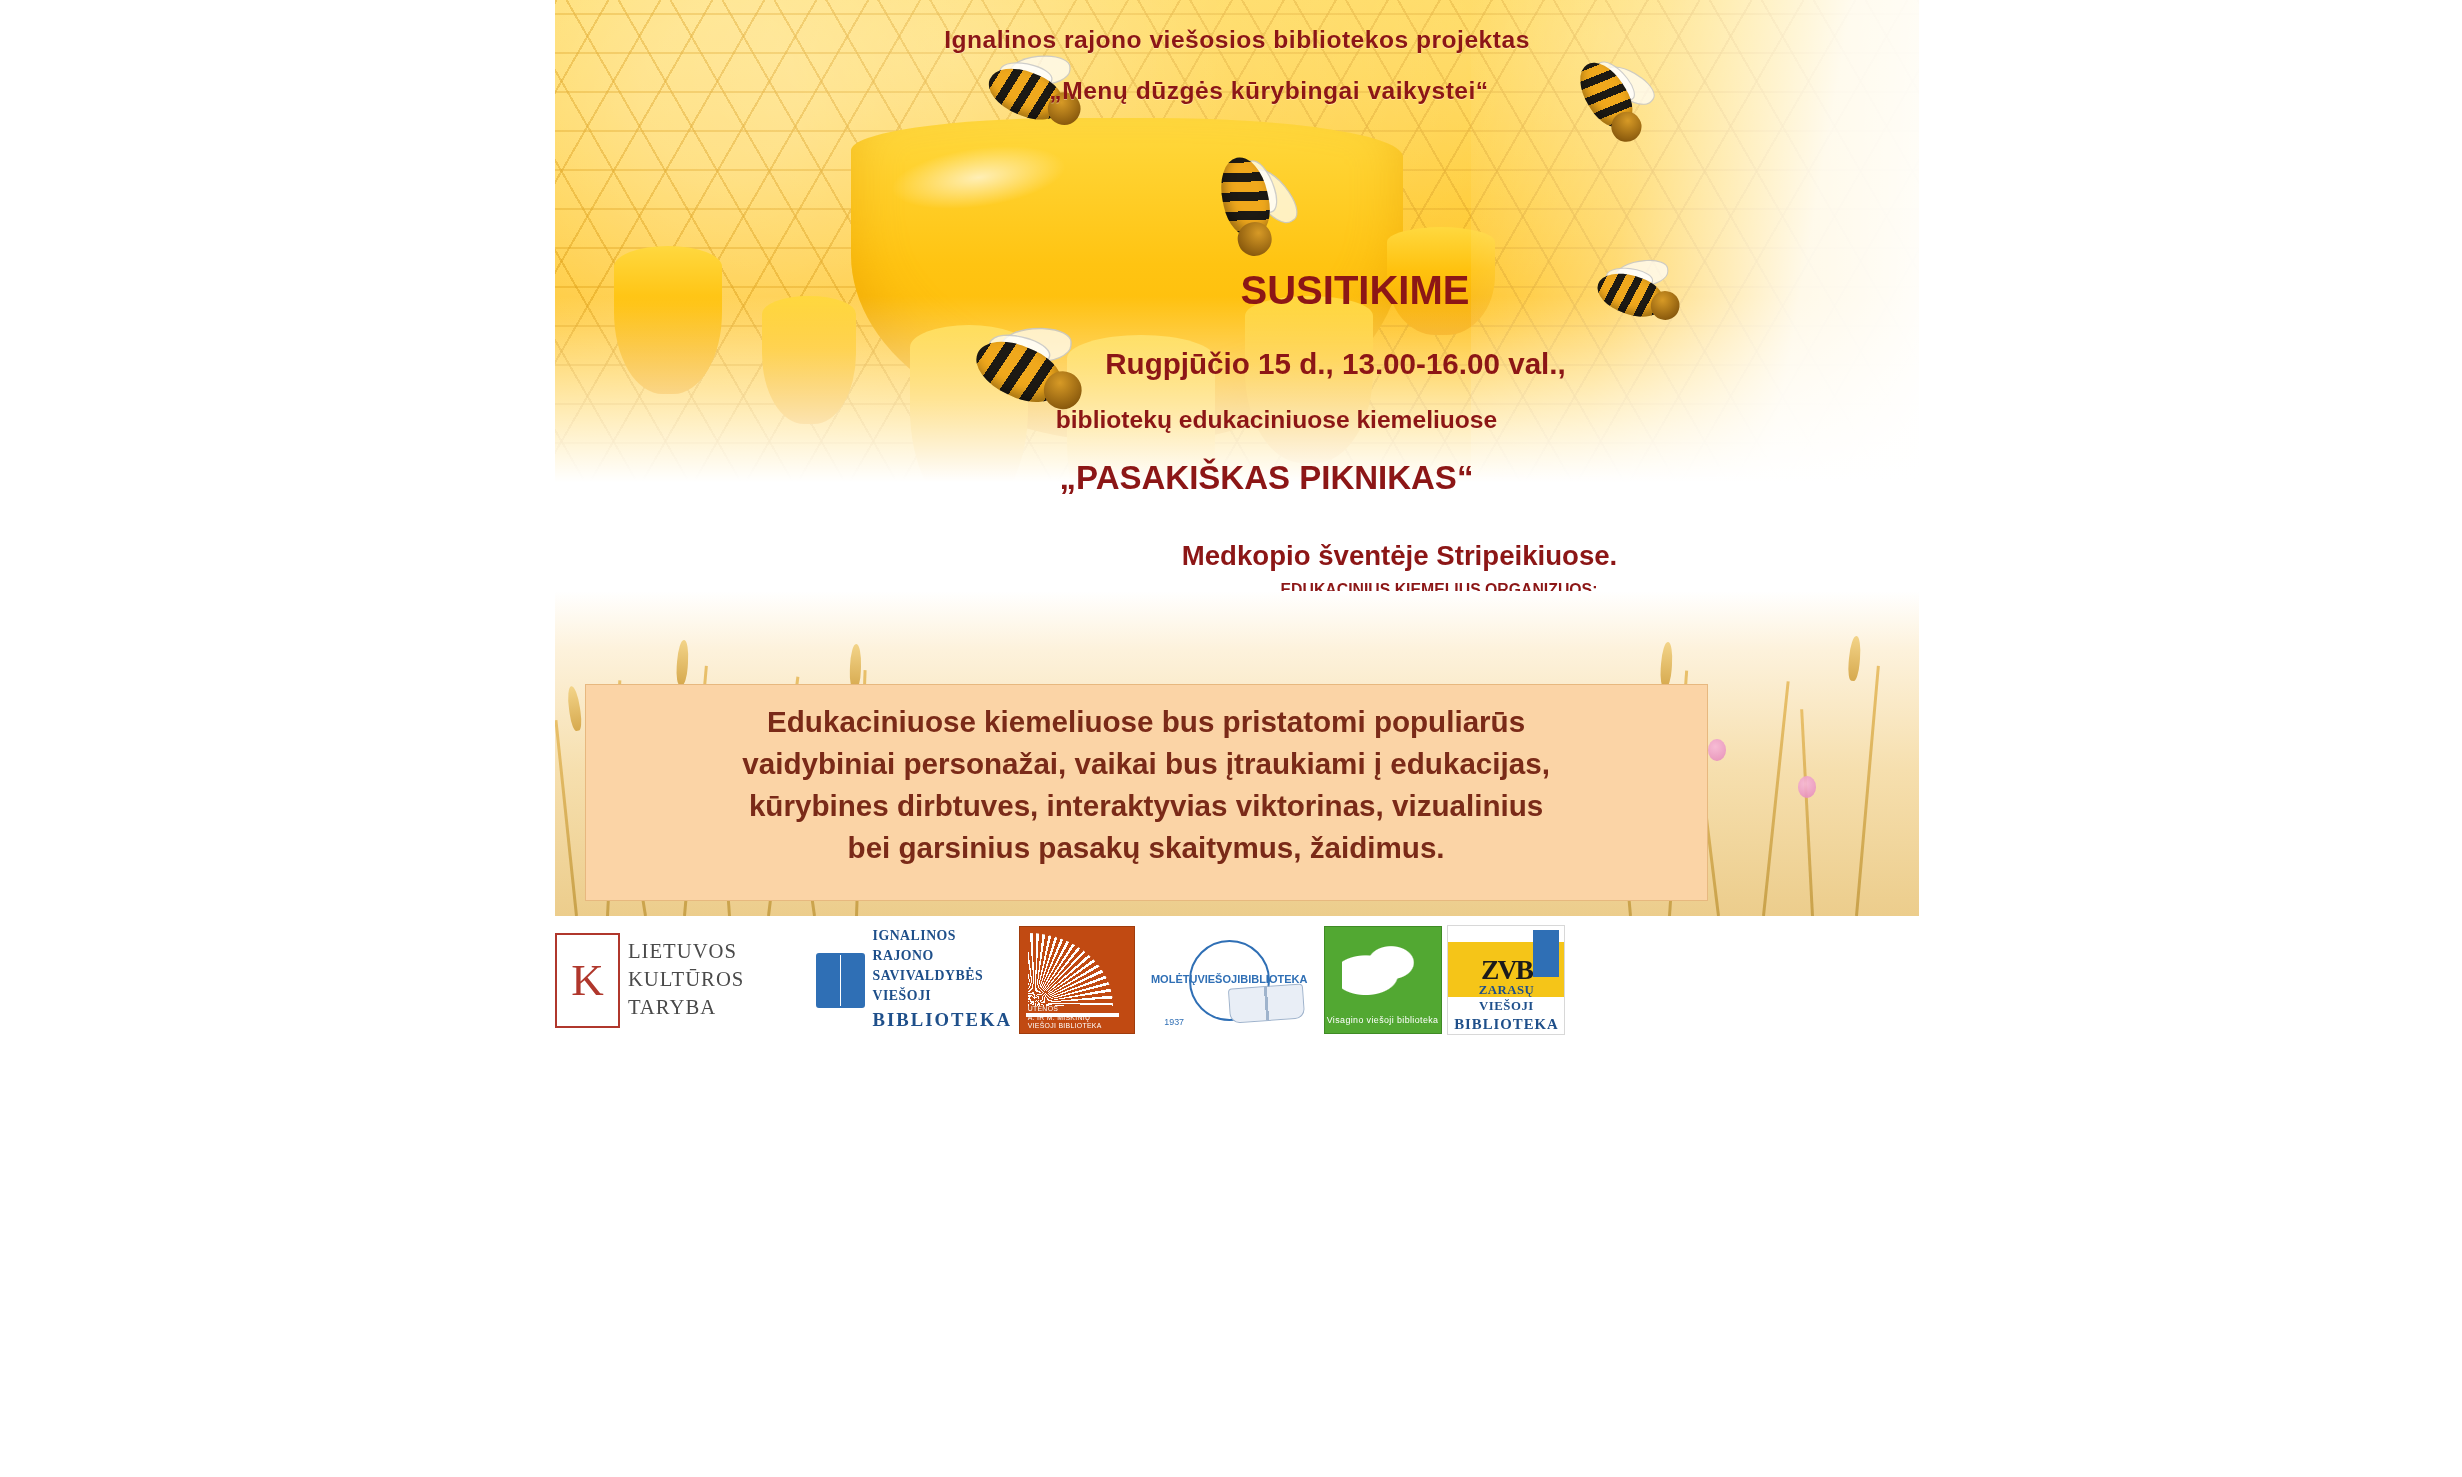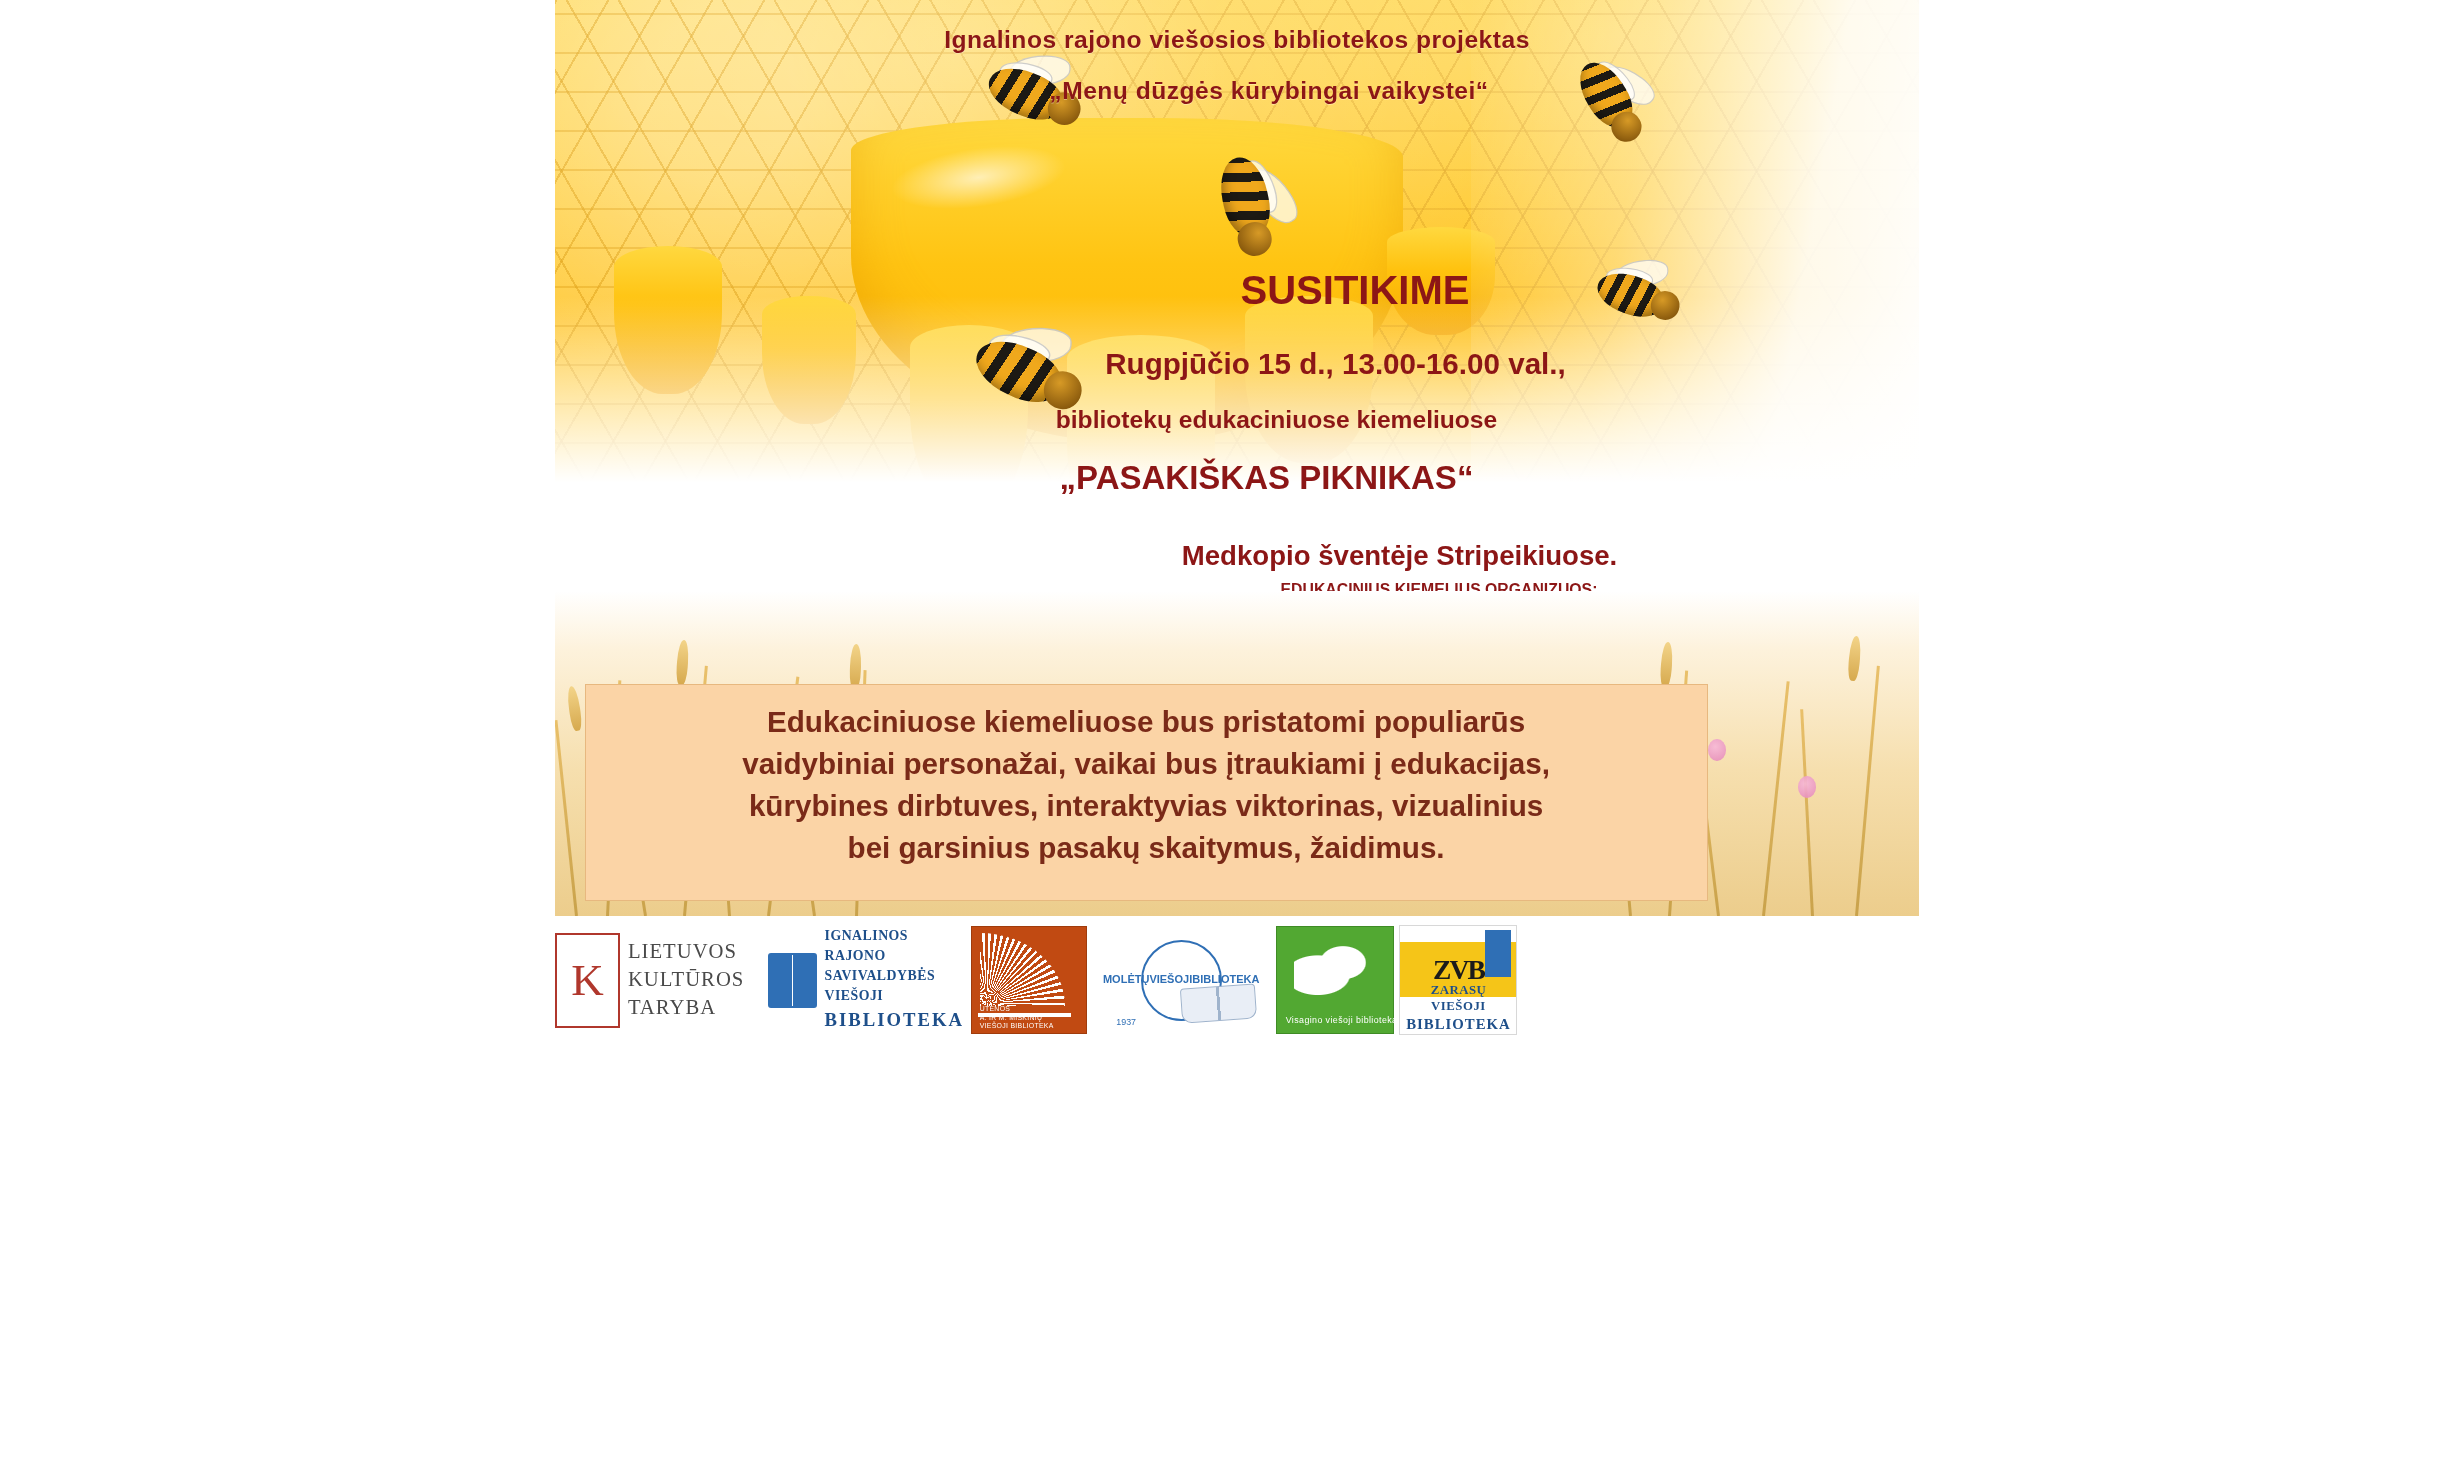--- a/index.html
+++ b/index.html
@@ -291,21 +291,21 @@
     color: #b0372c; font-size: 45px; font-family: "Liberation Serif", serif;
   }
   .lkt-text {
     color: #4a4a4a;
     font-family: "Liberation Serif", serif;
     font-size: 20.7px;
     line-height: 1.35;
     letter-spacing: 1px;
   }
   
-  .logo-ign { width: 197px; gap: 8px; }
+  .logo-ign { width: 197px; gap: 8px; margin-left: 48px; }
   .ign-book {
     width: 55px; height: 51px;
     background:
       linear-gradient(90deg, #2f6fb5 0 48%, #ffffff 48% 52%, #2f6fb5 52% 100%);
     border: 2px solid #2f6fb5;
     border-radius: 3px;
   }
   .ign-text {
     color: #1e4f8a;
     font-family: "Liberation Serif", serif;
@@ -359,21 +359,21 @@
     position: relative; border: 1px solid #3f8b25;
   }
   .vis-bird {
     position: absolute; left: 17.7px; top: 13.8px; width: 79px; height: 57px;
     background:
       radial-gradient(ellipse at 30% 60%, #ffffff 0 40%, rgba(255,255,255,0) 42%),
       radial-gradient(ellipse at 62% 38%, #ffffff 0 32%, rgba(255,255,255,0) 34%);
   }
   .vis-txt {
     position: absolute; left: 0; bottom: 7.9px; width: 100%;
-    text-align: center; color: #ffffff; font-size: 8.9px; letter-spacing: 0.4px; padding-left: 7px;
+    text-align: center; color: #ffffff; font-size: 8.9px; letter-spacing: 0.4px;
   }
   
   .logo-zar {
     width: 118px; height: 110px; background: #ffffff;
     position: relative; border: 1px solid #d8d8d8;
   }
   .zar-top {
     position: absolute; left: 0; top: 0; width: 100%; height: 55px;
     background: #f5c518;
     display: flex; align-items: center; justify-content: center;

